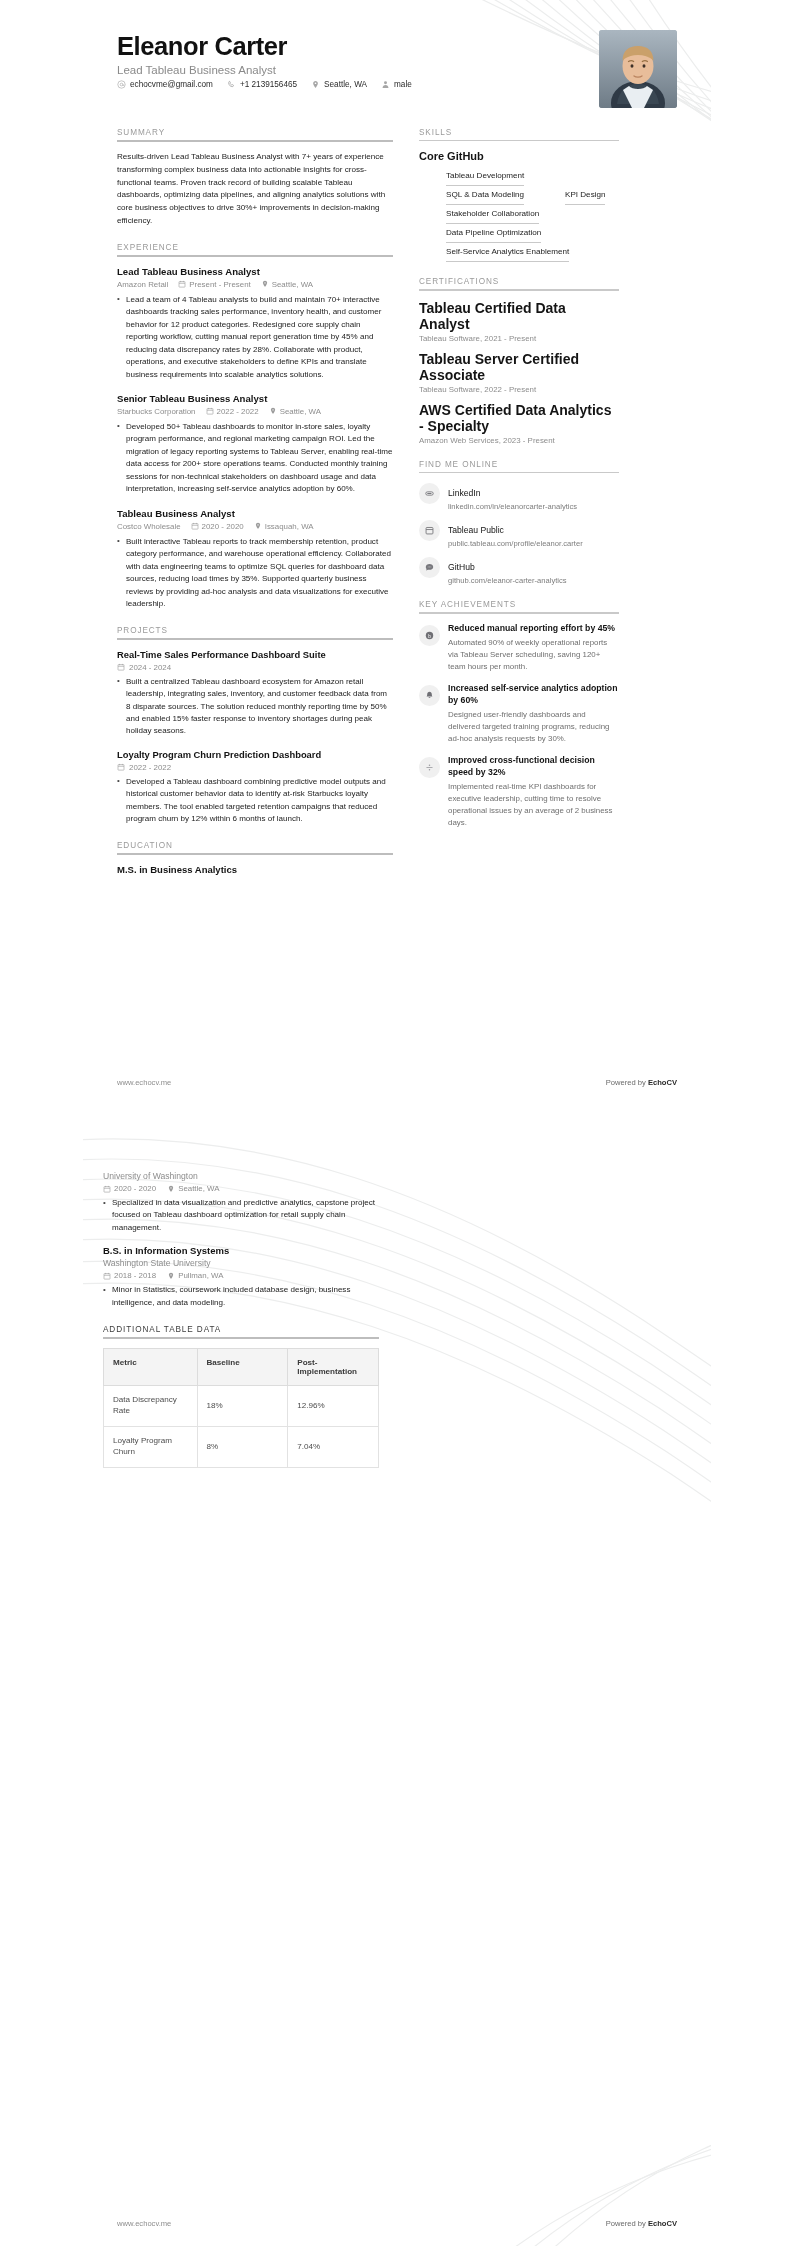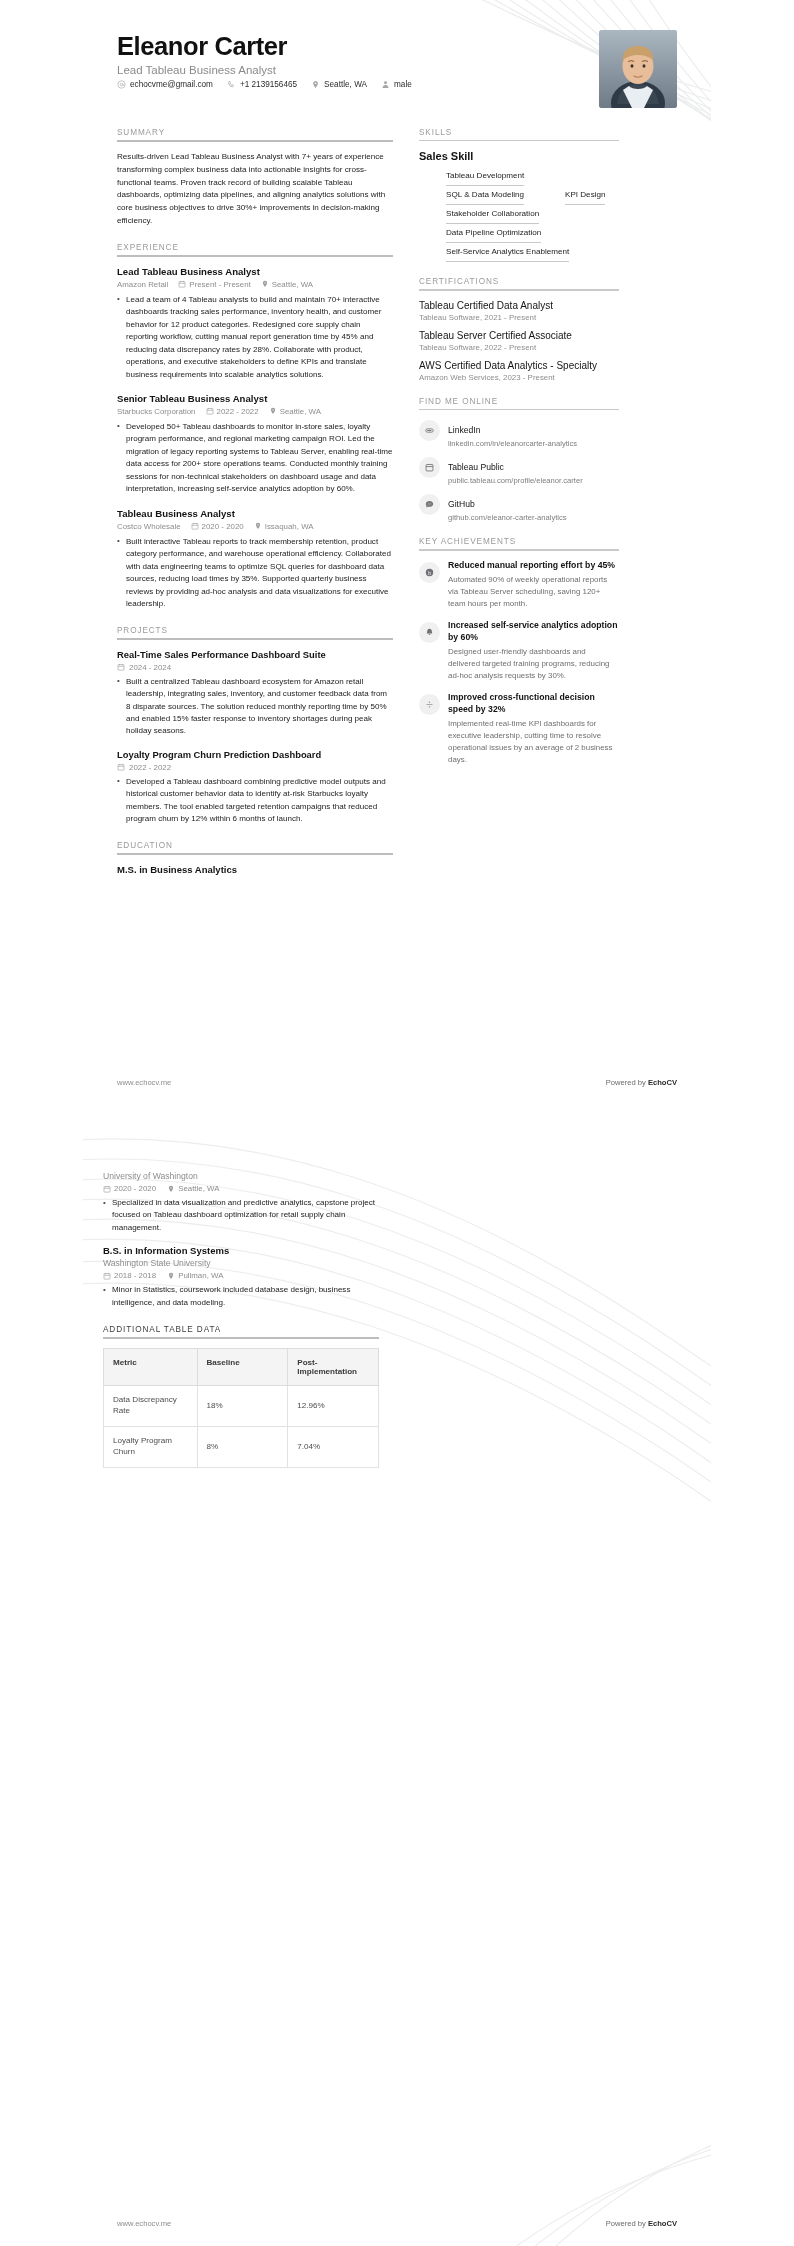--- a/index.html
+++ b/index.html
@@ -88,21 +88,21 @@
   
   .skill-head { font-size: 11px; font-weight: bold; color: #141414; margin-bottom: 5px; }
   .skill-rows { display: flex; flex-wrap: wrap; gap: 0 14px; }
   .skill-pill {
     font-size: 8.1px; color: #232323; padding: 4px 0 5px 0;
     border-bottom: 1.2px solid #c9c9c9;
     margin-left: 27px;
   }
 
   .cert { margin-bottom: 8px; }
-  .cert-name { font-size: 10px; font-weight: normal; color: #141414; }
+  .cert-name { font-size: 14px; font-weight: bold; color: #141414; }
   .cert-org { font-size: 7.9px; color: #8d8d8d; margin-top: 2px; }
 
   .link-item { display: flex; align-items: flex-start; gap: 8px; margin-bottom: 8px; }
   .link-ico {
     width: 21px; height: 21px; border-radius: 50%; background: #f0f0f0; flex: none;
     display: flex; align-items: center; justify-content: center; margin-top: 1px;
   }
   .link-label { font-size: 8.6px; font-weight: normal; color: #141414; }
   .link-url { font-size: 7.6px; color: #7d7d7d; margin-top: 2px; word-break: break-all; }
 
@@ -364,21 +364,21 @@
             </div>
           </div>
 
         </div>
 
         <div class="col-right">
 
           <div class="sec">
             <div class="sec-title">SKILLS</div>
             <div class="sec-rule thin"></div>
-            <div class="skill-head">Sales Skill</div>
+            <div class="skill-head">Core GitHub</div>
             <div class="skill-rows">
               <span class="skill-pill">Tableau Development</span>
               <span class="skill-pill">SQL &amp; Data Modeling</span>
               <span class="skill-pill">KPI Design</span>
               <span class="skill-pill">Stakeholder Collaboration</span>
               <span class="skill-pill">Data Pipeline Optimization</span>
               <span class="skill-pill">Self-Service Analytics Enablement</span>
             </div>
           </div>
 

